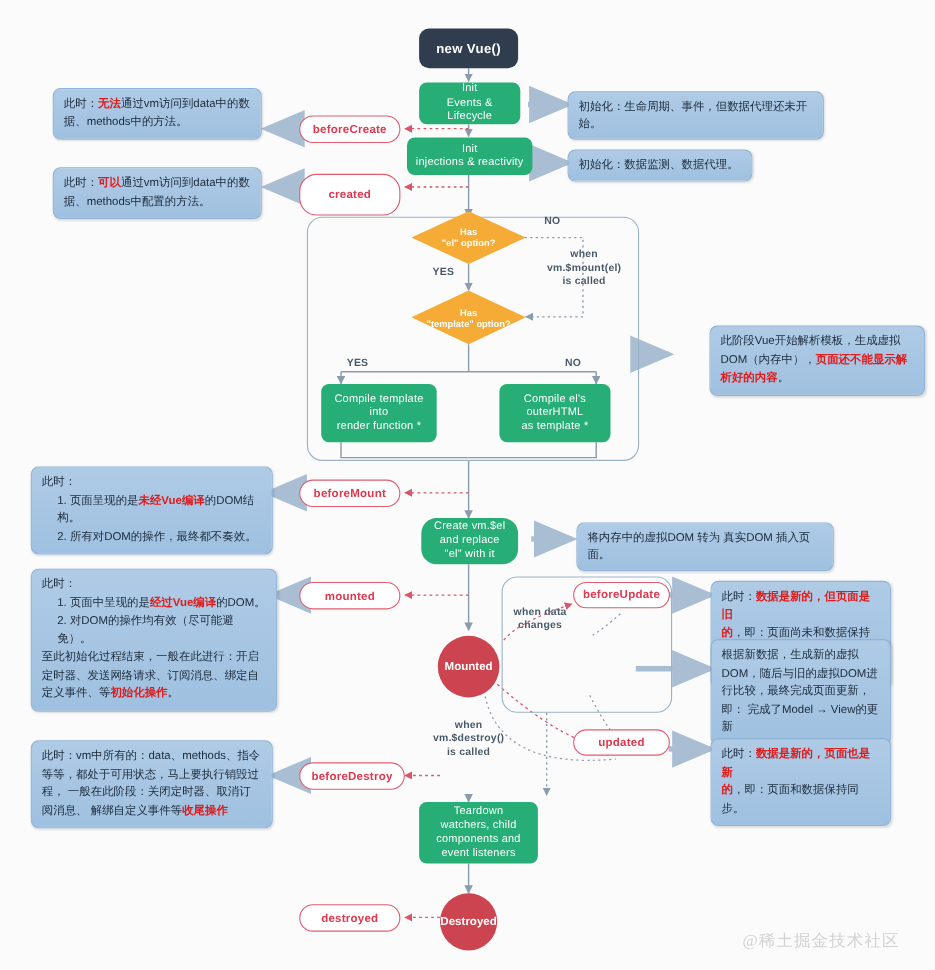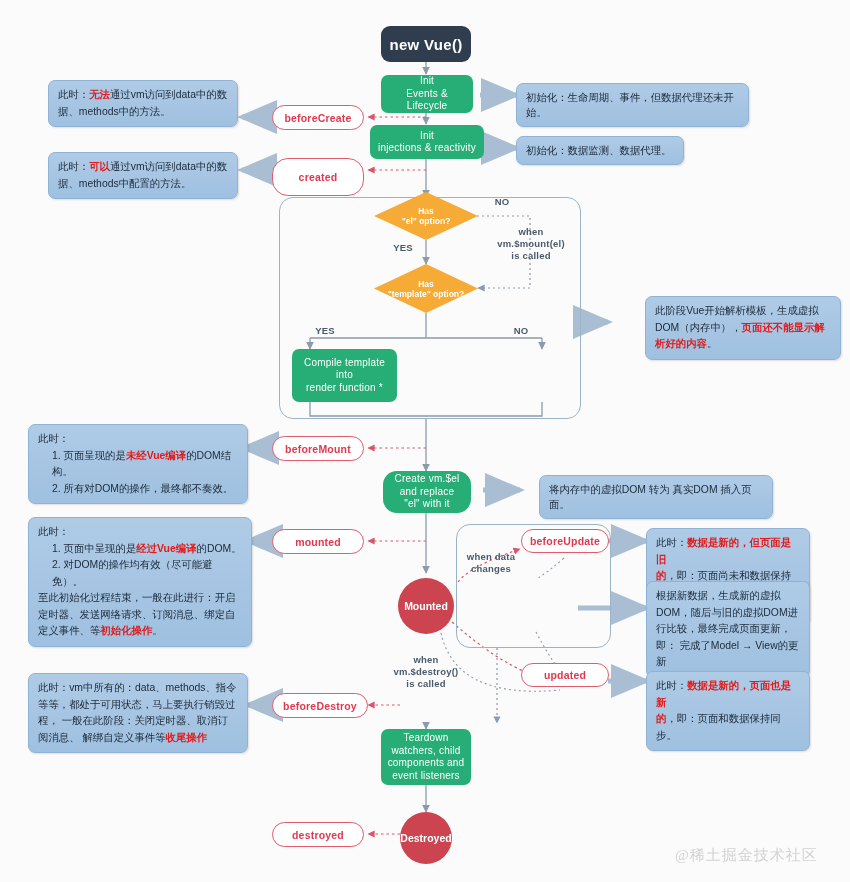--- a/index.html
+++ b/index.html
@@ -20,21 +20,21 @@
     width: 850px; height: 882px;
     pointer-events: none;
   }
 
   
   .node { position: absolute; display: flex; align-items: center; justify-content: center; text-align: center; }
 
   .nd-dark {
     background: #2f3d4f; color: #ffffff;
     border-radius: 9px;
-    font-weight: bold; font-size: 15px; letter-spacing: .3px;
+    font-weight: bold; font-size: 12px; letter-spacing: .3px;
   }
   .nd-green {
     background: #27ae76; color: #ffffff;
     border-radius: 7px;
     font-size: 10px; line-height: 12.5px; letter-spacing: .2px;
     padding: 17px 4px;
   }
   .nd-diamond-wrap { position: absolute; }
   .nd-diamond {
     width: 100%; height: 100%;
@@ -179,31 +179,34 @@
     <div class="nd-diamond">
         <span style="white-space:pre-line;">Has
 "template" option?</span>
       </div>
   </div>
 
   <div class="node nd-green" style="left:292px; top:349px; width:105px; height:53px; white-space:pre-line;">Compile template
 into
 render function *</div>
 
+  <div class="node nd-green" style="left:454px; top:349px; width:101px; height:53px; white-space:pre-line;">Compile el's
+outerHTML
+as template *</div>
 
   <div class="node nd-green" style="left:383px; top:471px; width:88px; height:42px; white-space:pre-line;border-radius:14px;">Create vm.$el
 and replace
 "el" with it</div>
 
   <div class="group-box" style="left:456px; top:524px; width:155px; height:124px;"></div>
 
   <div class="node nd-circle" style="left:398px; top:578px; width:56px; height:56px;">Mounted</div>
 
 
-  <div class="node nd-green" style="left:381px; top:729px; width:90px; height:56px; white-space:pre-line;">Teardown
+  <div class="node nd-green" style="left:381px; top:729px; width:108px; height:56px; white-space:pre-line;">Teardown
 watchers, child
 components and
 event listeners</div>
 
   <div class="node nd-circle" style="left:400px; top:812px; width:52px; height:52px;">Destroyed</div>
 
   <div class="node hook" style="left:272px; top:105px; width:92px; height:25px;">beforeCreate</div>
 
   <div class="node hook" style="left:272px; top:158px; width:92px; height:38px;">created</div>
 
@@ -260,21 +263,21 @@
 
   <div class="ann" style="left:28px; top:517px; width:224px;">
     <span>此时：</span><br>
     <span class="ind"><span>1. 页面中呈现的是</span><span class="hl">经过Vue编译</span><span>的DOM。</span></span>
     <span class="ind">2. 对DOM的操作均有效（尽可能避免）。</span>
     <span>至此初始化过程结束，一般在此进行：开启</span>
     <span>定时器、发送网络请求、订阅消息、绑定自</span>
     <span><span>定义事件、等</span><span class="hl">初始化操作</span><span>。</span></span>
   </div>
 
-  <div class="ann" style="left:524px; top:475px; width:234px; line-height:15px;margin-left:15px;">将内存中的虚拟DOM 转为 真实DOM 插入页面。</div>
+  <div class="ann" style="left:524px; top:475px; width:234px; line-height:15px;">将内存中的虚拟DOM 转为 真实DOM 插入页面。</div>
 
   <div class="ann" style="left:646px; top:528px; width:164px;">
     <span><span>此时：</span><span class="hl">数据是新的，但页面是旧</span></span><br>
     <span><span class="hl">的</span><span>，即：页面尚未和数据保持同</span></span><br>
     <span>步。</span>
   </div>
 
   <div class="ann" style="left:646px; top:581px; width:164px;">
     <span>根据新数据，生成新的虚拟</span>
     <span>DOM，随后与旧的虚拟DOM进</span>

